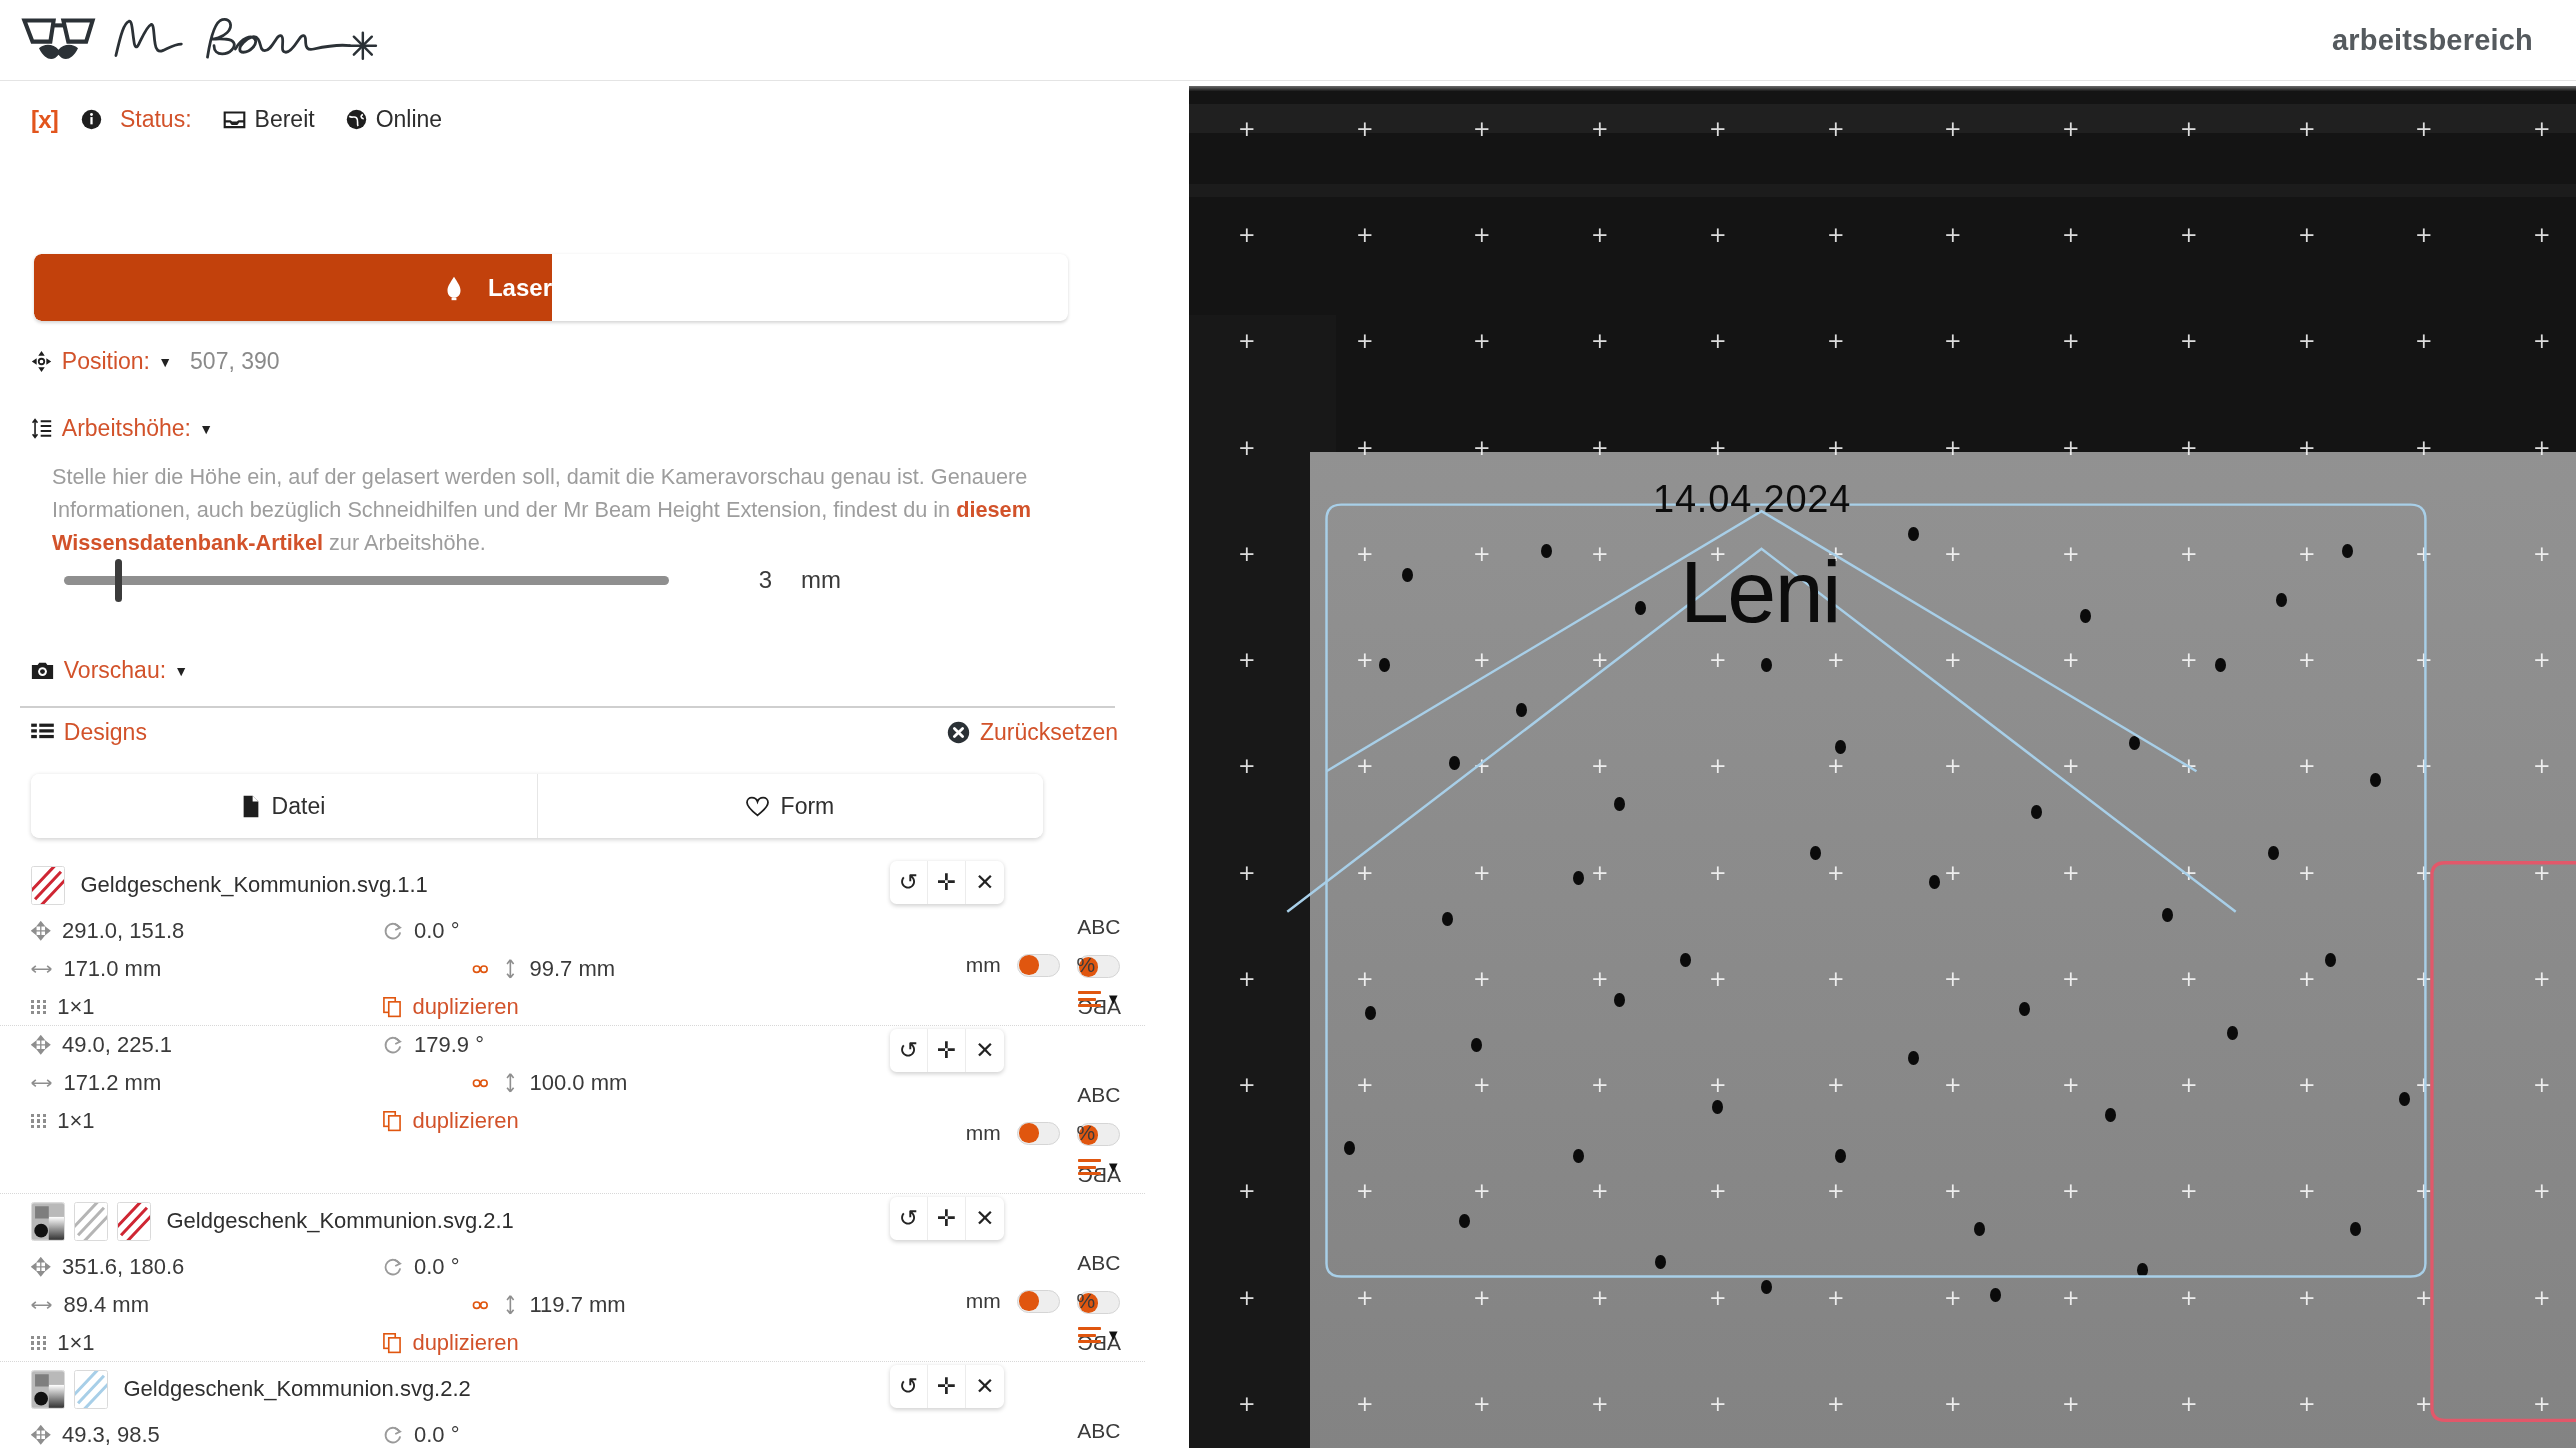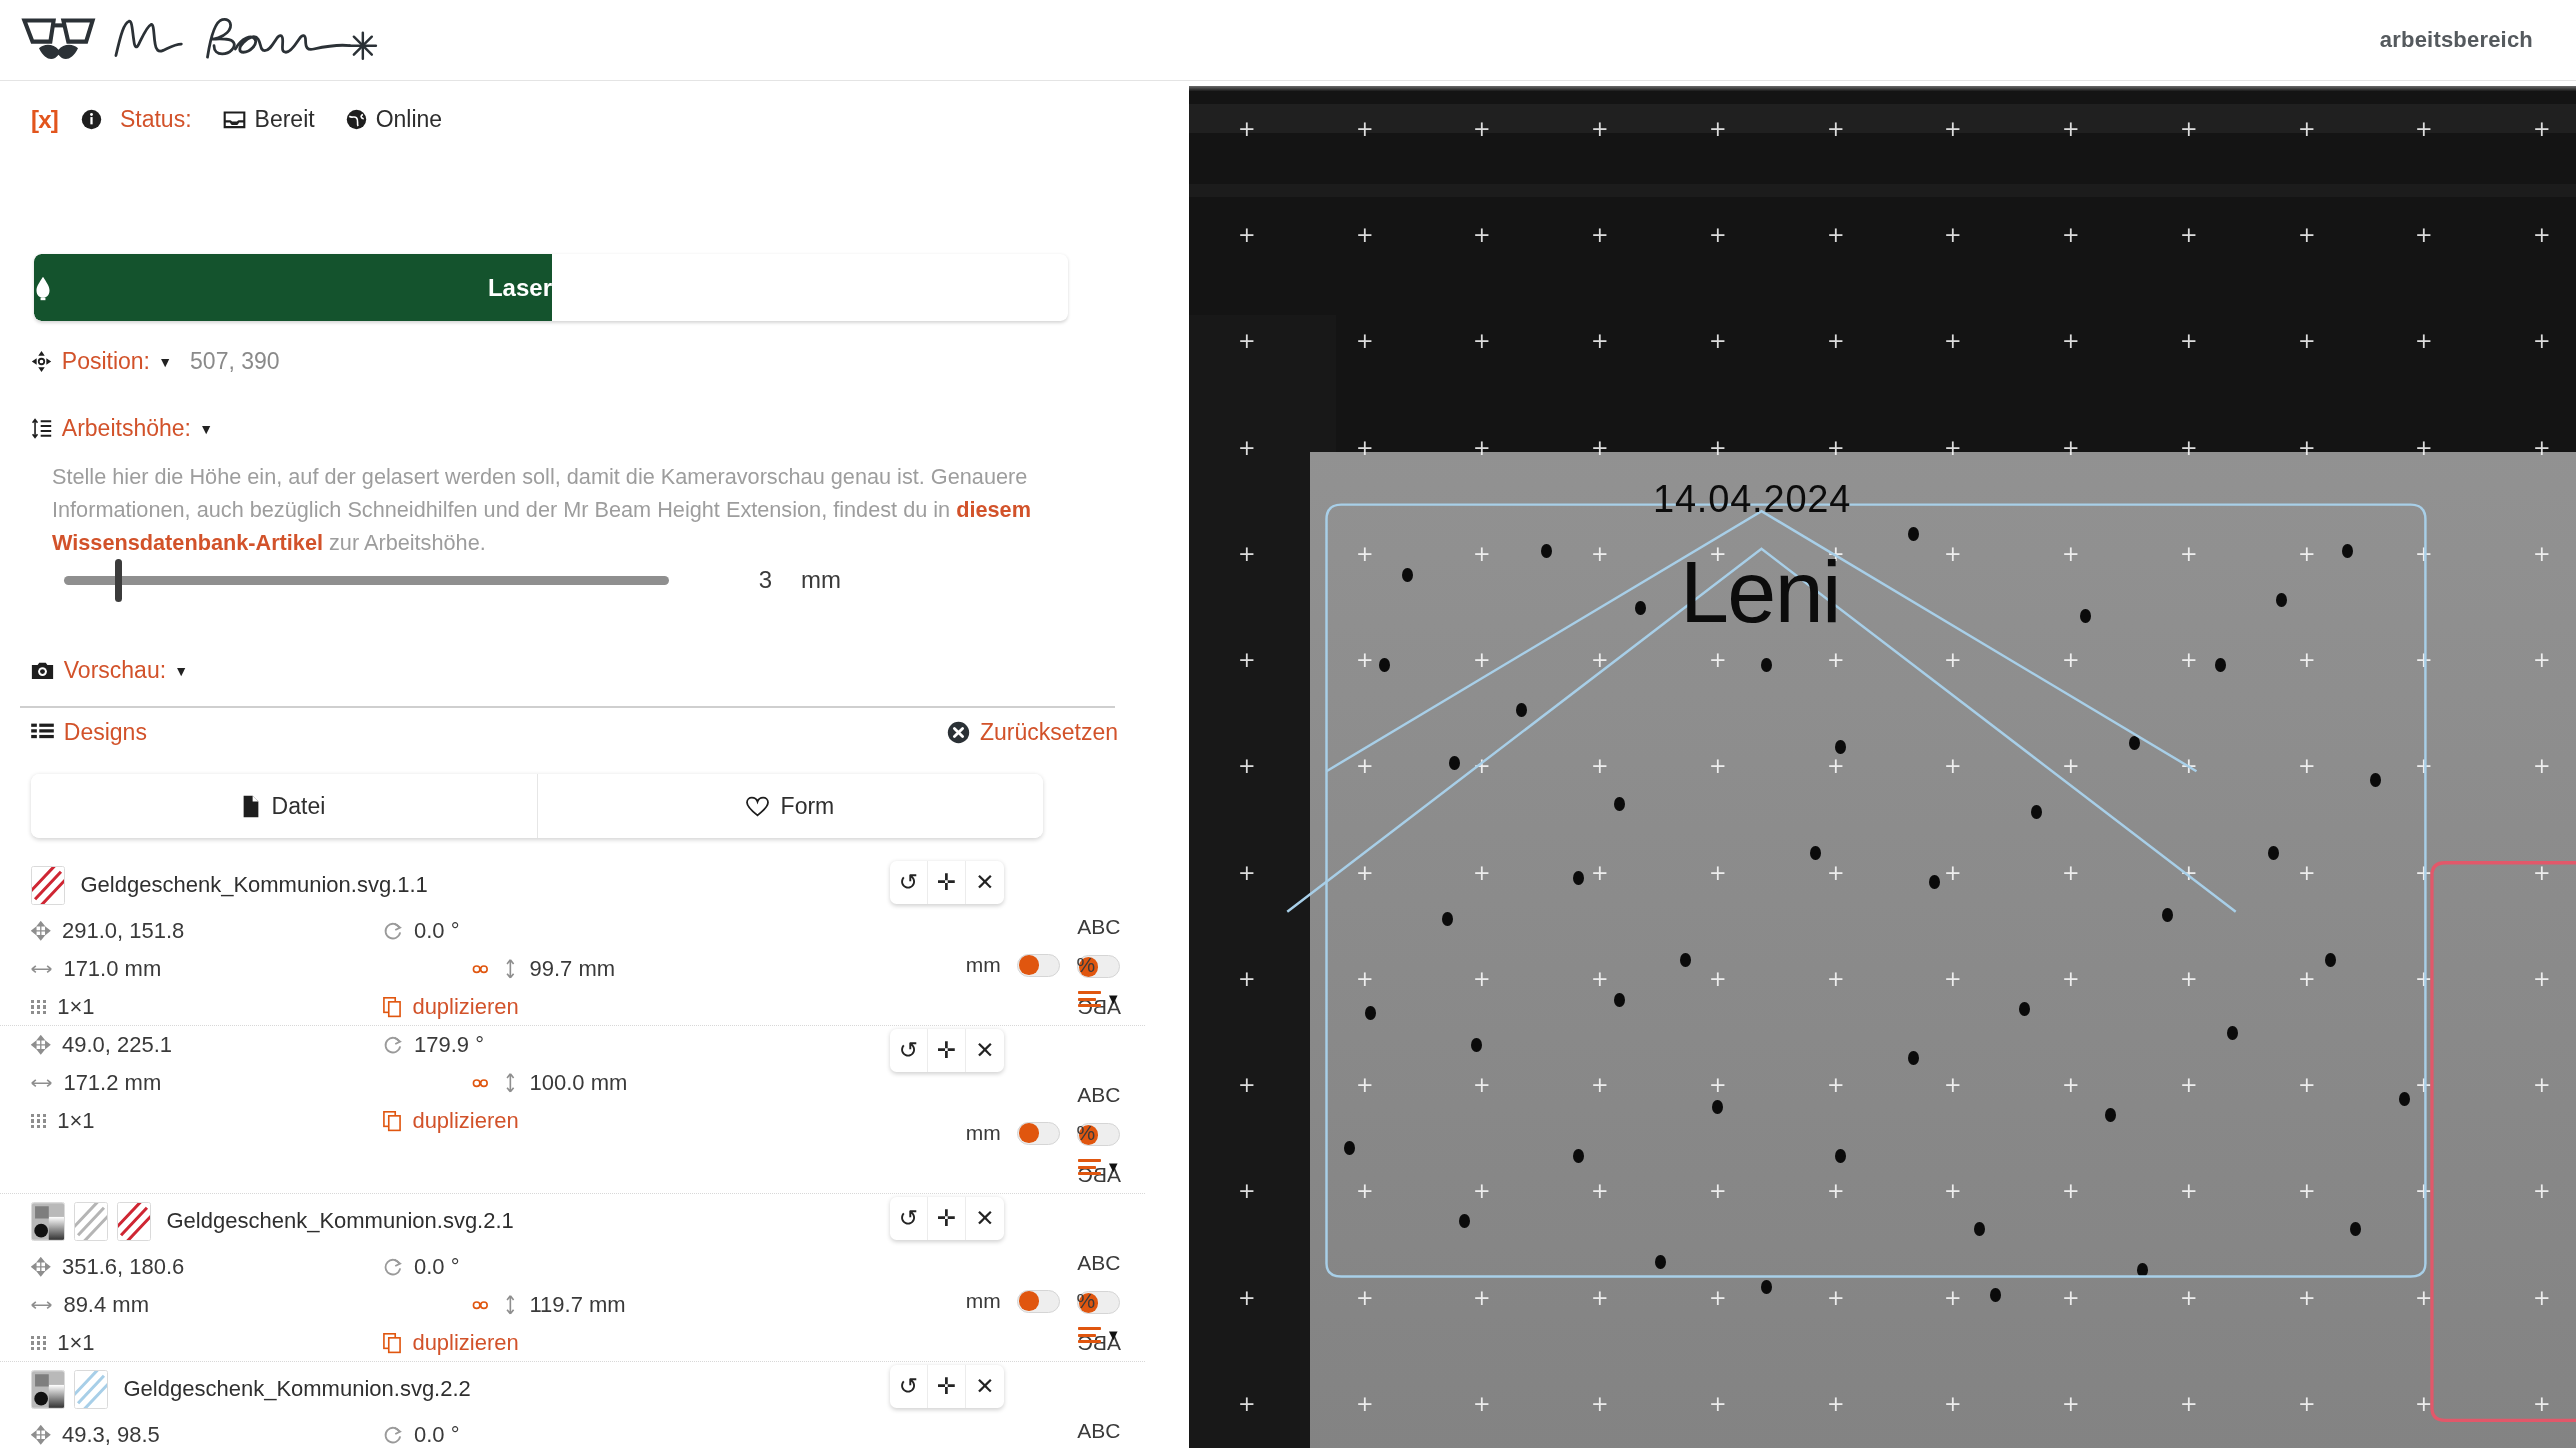--- a/index.html
+++ b/index.html
@@ -15,21 +15,21 @@
   .topbar {
     position: absolute; left: 0; top: 0; width: 2576px; height: 81px;
     background: #fff; border-bottom: 0.8px solid #e4e4e4;
     display: flex; align-items: center;
   }
   .brand { display: flex; align-items: center; margin-left: 21px; }
   .glasses-icon { width: 75px; height: 52px; margin-right: 14.7px; }
   .wordmark { width: 278px; height: 54px; }
   .topbar-right {
     position: absolute; right: 43px; top: 50%; transform: translateY(-50%);
-    font-size: 22px; font-weight: bold; color: #555a5e; letter-spacing: 0.2px;
+    font-size: 29px; font-weight: bold; color: #555a5e; letter-spacing: 0.2px;
   }
 
   
   .leftpanel {
     position: absolute; left: 0; top: 81px; width: 1189px; height: 1368px;
     background: #ffffff; overflow: hidden;
   }
 
   .statusrow {
     display: flex; align-items: center; height: 38px;
@@ -40,22 +40,22 @@
   .status-label { color: #d2522a; font-size: 23px; margin-left: 18px; margin-right: 31px; }
   .status-val { color: #2d2d2d; font-size: 23px; margin-left: 9px; margin-right: 31px; }
 
   
   .btngroup {
     position: absolute; left: 34px; top: 173px; width: 1034px; height: 67px;
     display: flex; border-radius: 7.4px; overflow: hidden;
     box-shadow: 0 1.6px 3.3px rgba(0,0,0,.16);
   }
   .btn-laser {
-    flex: 0 0 518px; background: #14532d; color: #fff;
-    display: flex; align-items: center; justify-content: space-between;
+    flex: 0 0 518px; background: #c2410c; color: #fff;
+    display: flex; align-items: center; justify-content: flex-end;
     font-size: 24px; font-weight: bold; gap: 25px;
     border-radius: 7.4px 0 0 7.4px;
   }
   .btn-pause {
     flex: 1; background: #efefef; color: #9b9b9b;
     display: flex; align-items: center; justify-content: center;
     font-size: 24px; font-weight: bold; gap: 11.4px;
     border-radius: 0 7.4px 7.4px 0;
   }
 

